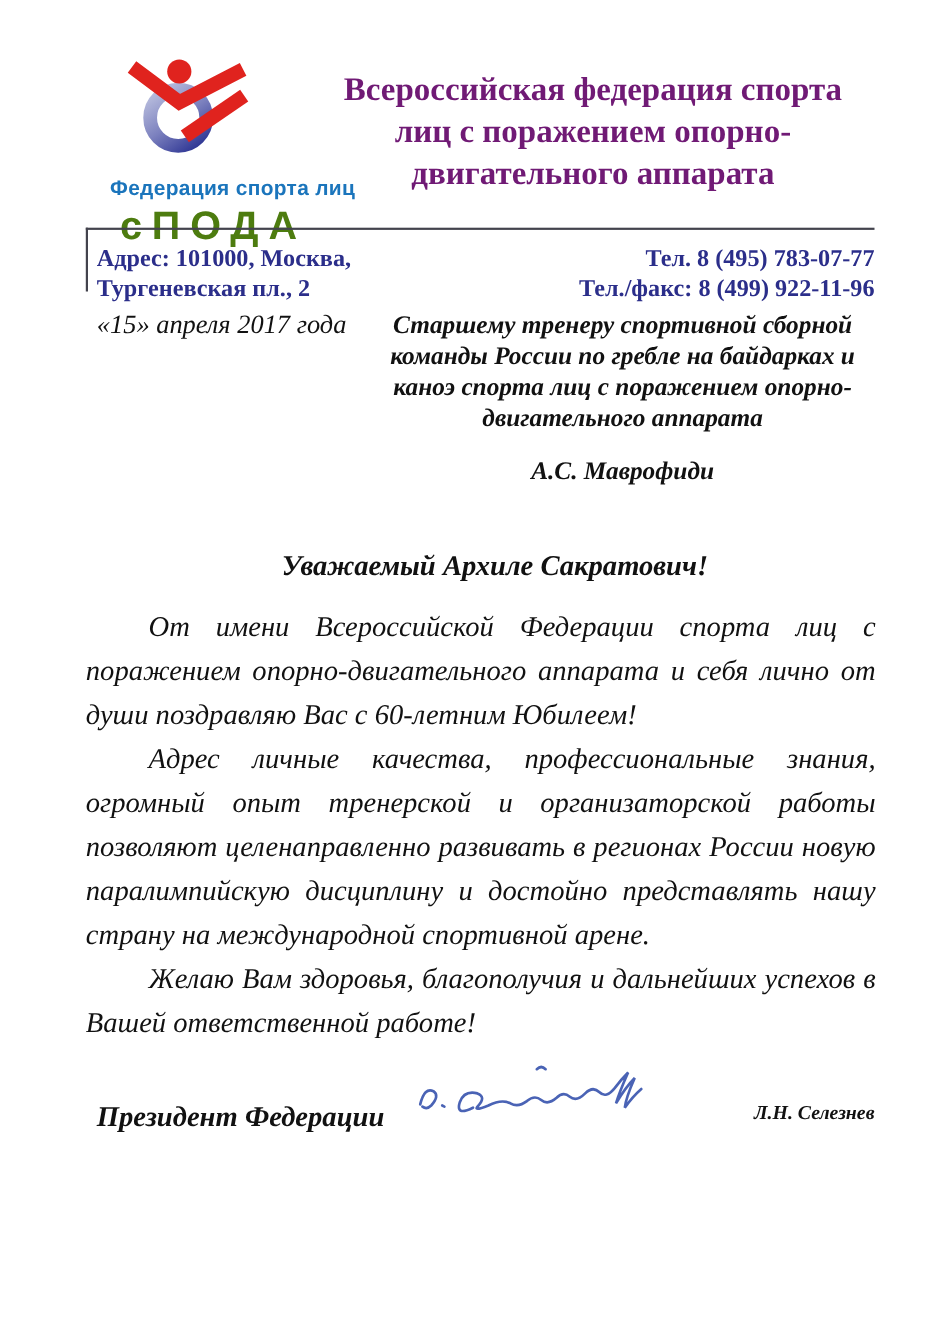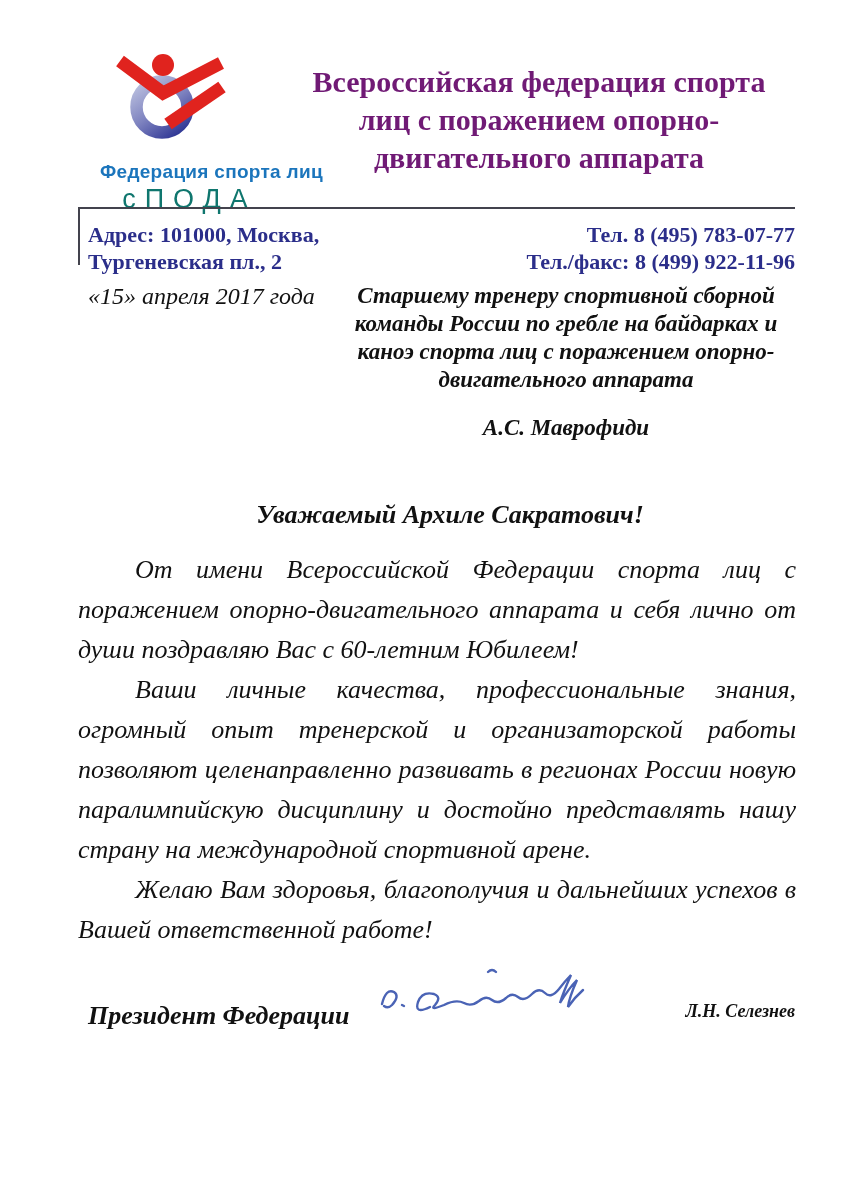--- a/index.html
+++ b/index.html
@@ -9,21 +9,21 @@
   }
   
   .logo{position:absolute;left:100px;top:44px;width:170px;text-align:center;}
   .logo svg{display:block;margin:0 auto;}
   .logo-caption{
     font-family:"Liberation Sans","DejaVu Sans",sans-serif;
     font-weight:bold;font-size:19px;color:#1b75bc;white-space:nowrap;margin-top:16px;letter-spacing:.3px;
   }
   .logo-acronym{
     font-family:"Liberation Sans","DejaVu Sans",sans-serif;
-    font-weight:normal;font-size:27px;color:#0f766e;letter-spacing:9px;text-indent:9px;margin-top:1px;white-space:nowrap;
+    font-weight:bold;font-size:36px;color:#4d7c0f;letter-spacing:9px;text-indent:9px;margin-top:1px;white-space:nowrap;
   }
   
   .org-title{
     position:absolute;left:283px;top:63px;width:512px;text-align:center;
     color:#701a75;font-weight:bold;font-size:30px;line-height:38px;
   }
   .org-title div{white-space:nowrap;}
   
   .rule-h{position:absolute;left:78px;top:207px;width:717px;height:2px;background:#43434d;}
   .rule-v{position:absolute;left:78px;top:207px;width:2px;height:58px;background:#43434d;}
@@ -106,21 +106,21 @@
     <div class="line">команды России по гребле на байдарках и</div>
     <div class="line">каноэ спорта лиц с поражением опорно-</div>
     <div class="line">двигательного аппарата</div>
     <div class="recipient-name">А.С. Маврофиди</div>
   </div>
 
   <div class="salutation">Уважаемый Архиле Сакратович!</div>
 
   <div class="body-text">
     <p>От имени Всероссийской Федерации спорта лиц с поражением опорно-двигательного аппарата и себя лично от души поздравляю Вас с 60-летним Юбилеем!</p>
-    <p>Ваши личные качества, профессиональные знания, огромный опыт тренерской и организаторской работы позволяют целенаправленно развивать в регионах России новую паралимпийскую дисциплину и достойно представлять нашу страну на международной спортивной арене.</p>
+    <p>Адрес личные качества, профессиональные знания, огромный опыт тренерской и организаторской работы позволяют целенаправленно развивать в регионах России новую паралимпийскую дисциплину и достойно представлять нашу страну на международной спортивной арене.</p>
     <p>Желаю Вам здоровья, благополучия и дальнейших успехов в Вашей ответственной работе!</p>
   </div>
 
   <div class="signer-title">Президент Федерации</div>
   <svg class="signature" width="218" height="72" viewBox="0 0 218 72">
     <g fill="none" stroke="#4a63b5" stroke-width="2.4" stroke-linecap="round">
       <path d="M10 52 Q14 36 22 40 Q28 44 20 53 Q16 57 12 54"></path>
       <path d="M30 53 l2 1"></path>
       <path d="M58 55 Q42 63 46 50 Q50 39 62 42 Q70 45 63 53 Q57 59 72 53 Q84 47 92 51 Q99 55 107 49 Q114 43 120 48 Q126 53 134 46 Q140 40 146 45 Q152 50 160 42 Q167 35 173 41 Q179 47 187 37 Q193 29 199 23 Q191 41 188 51 Q197 36 205 28 Q197 46 196 55 Q203 45 211 38"></path>
       <path d="M116 20 Q120 16 124 20"></path>

